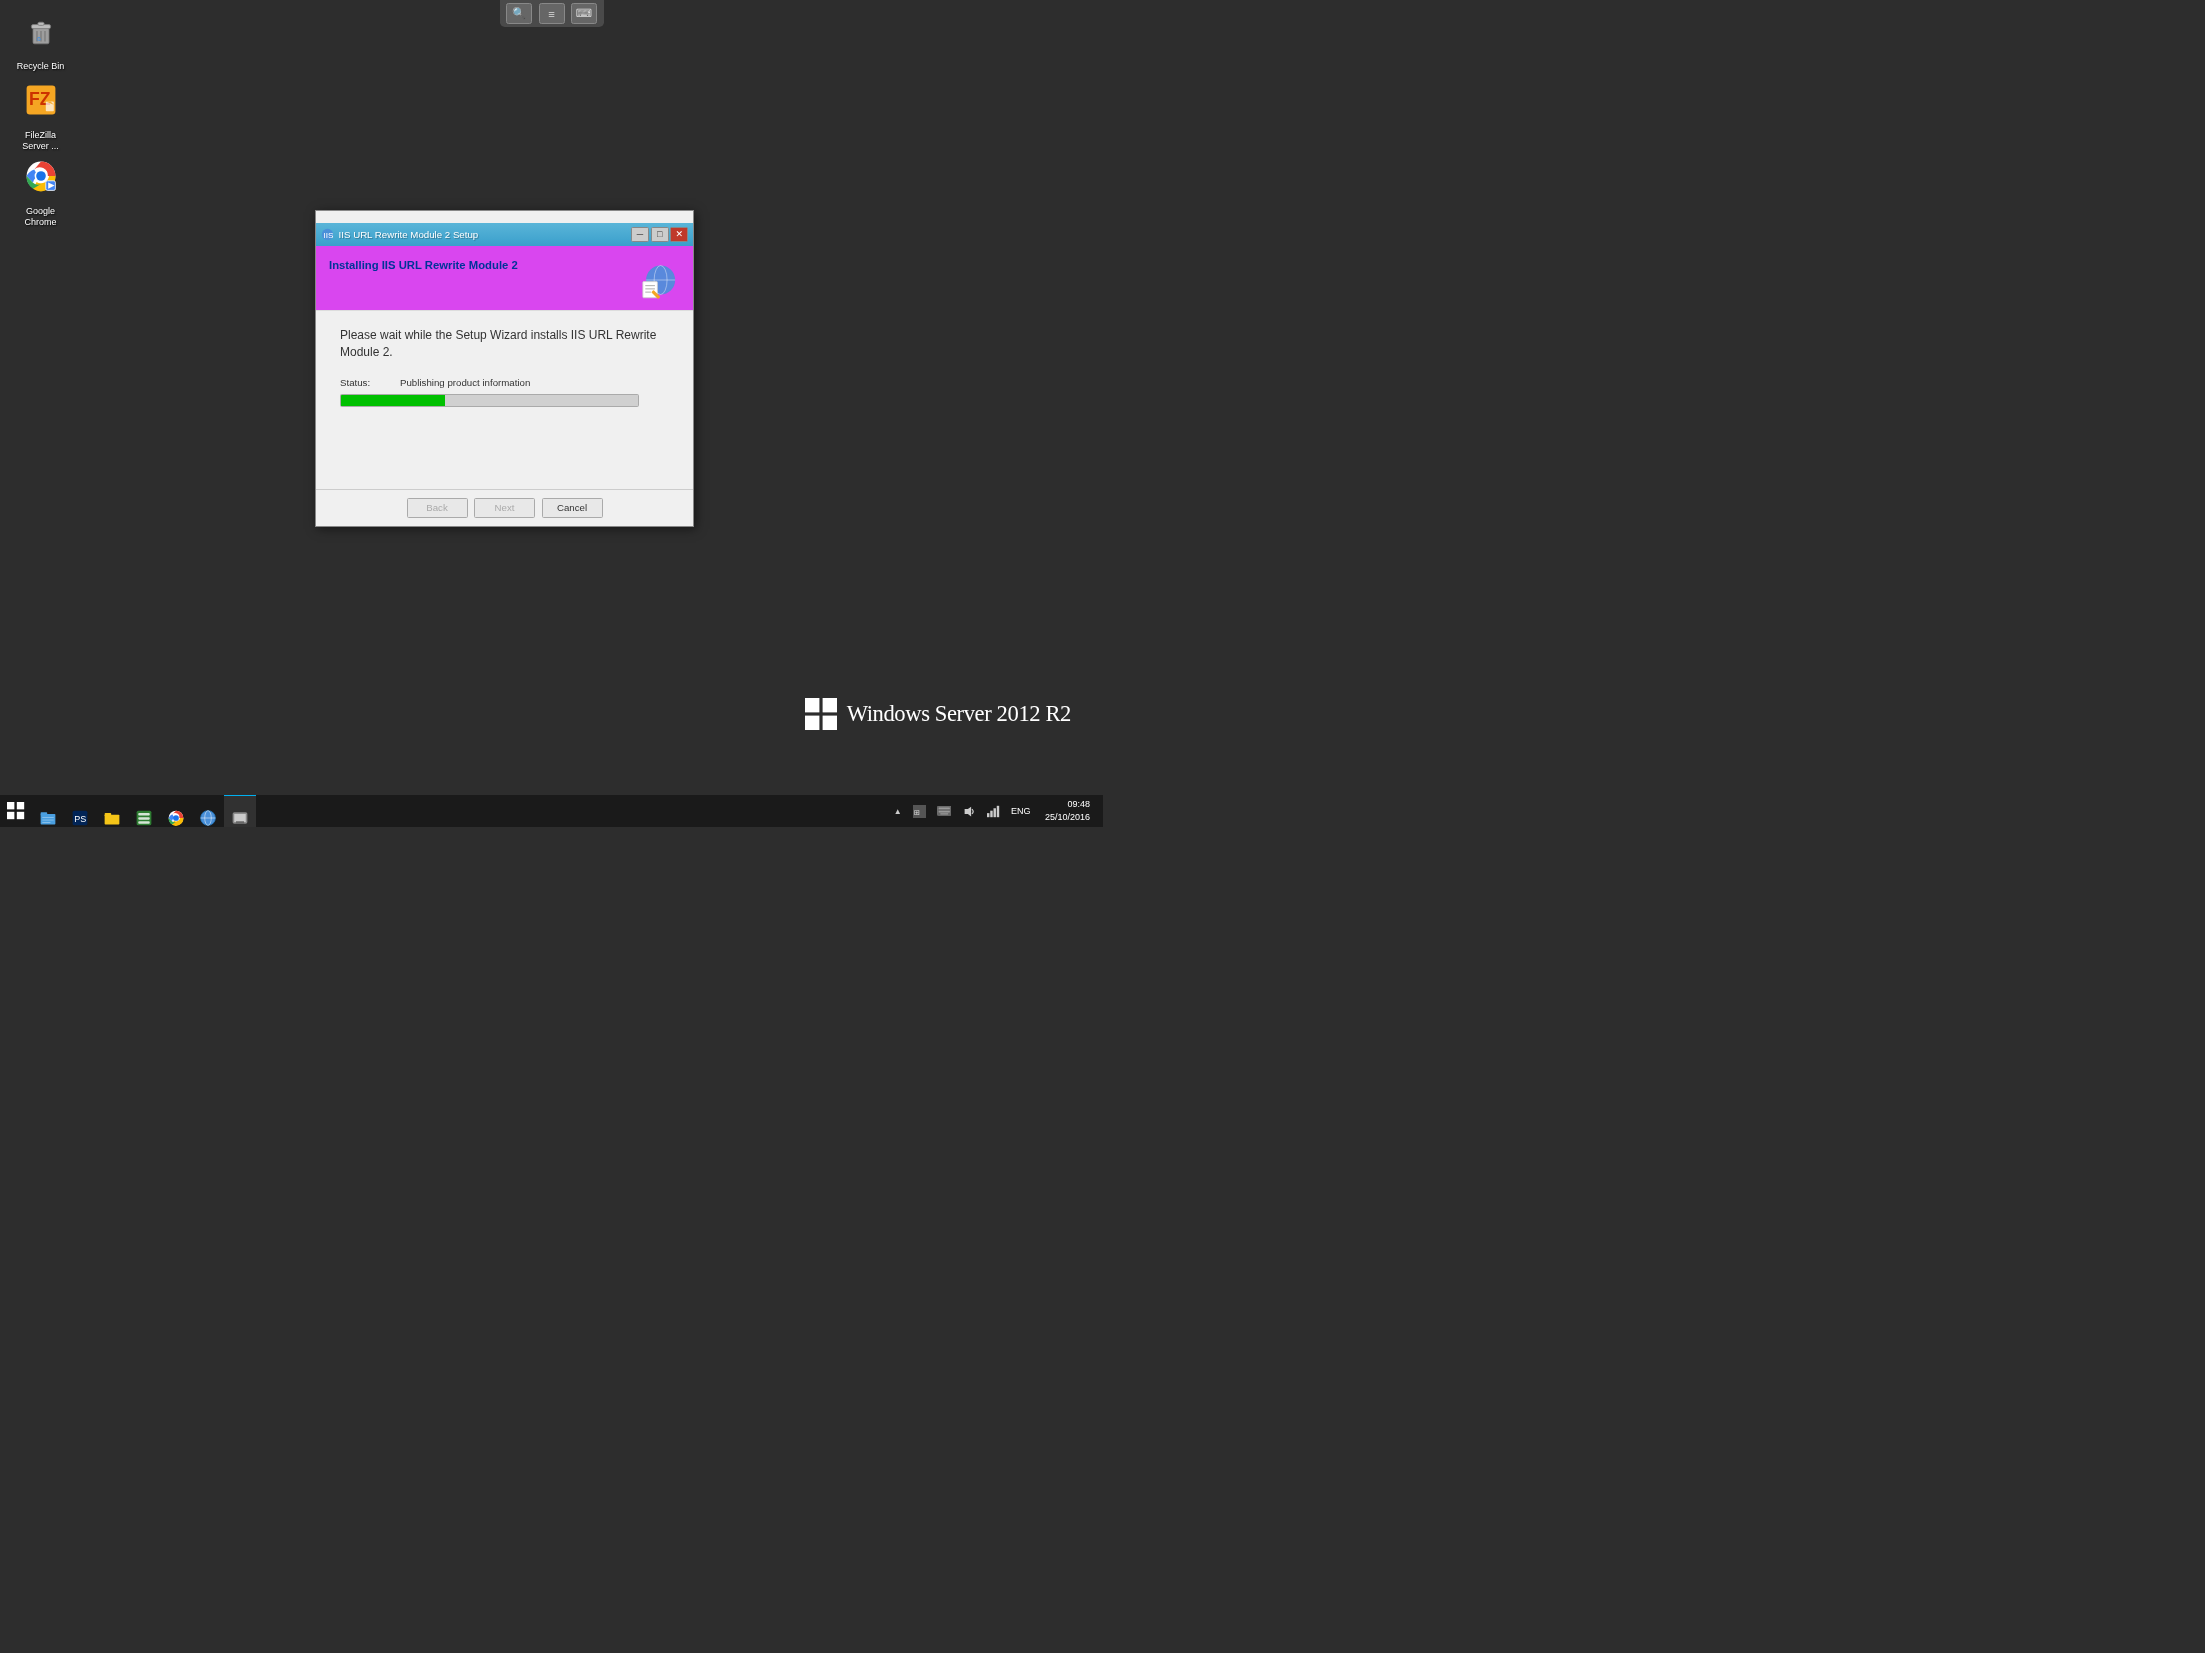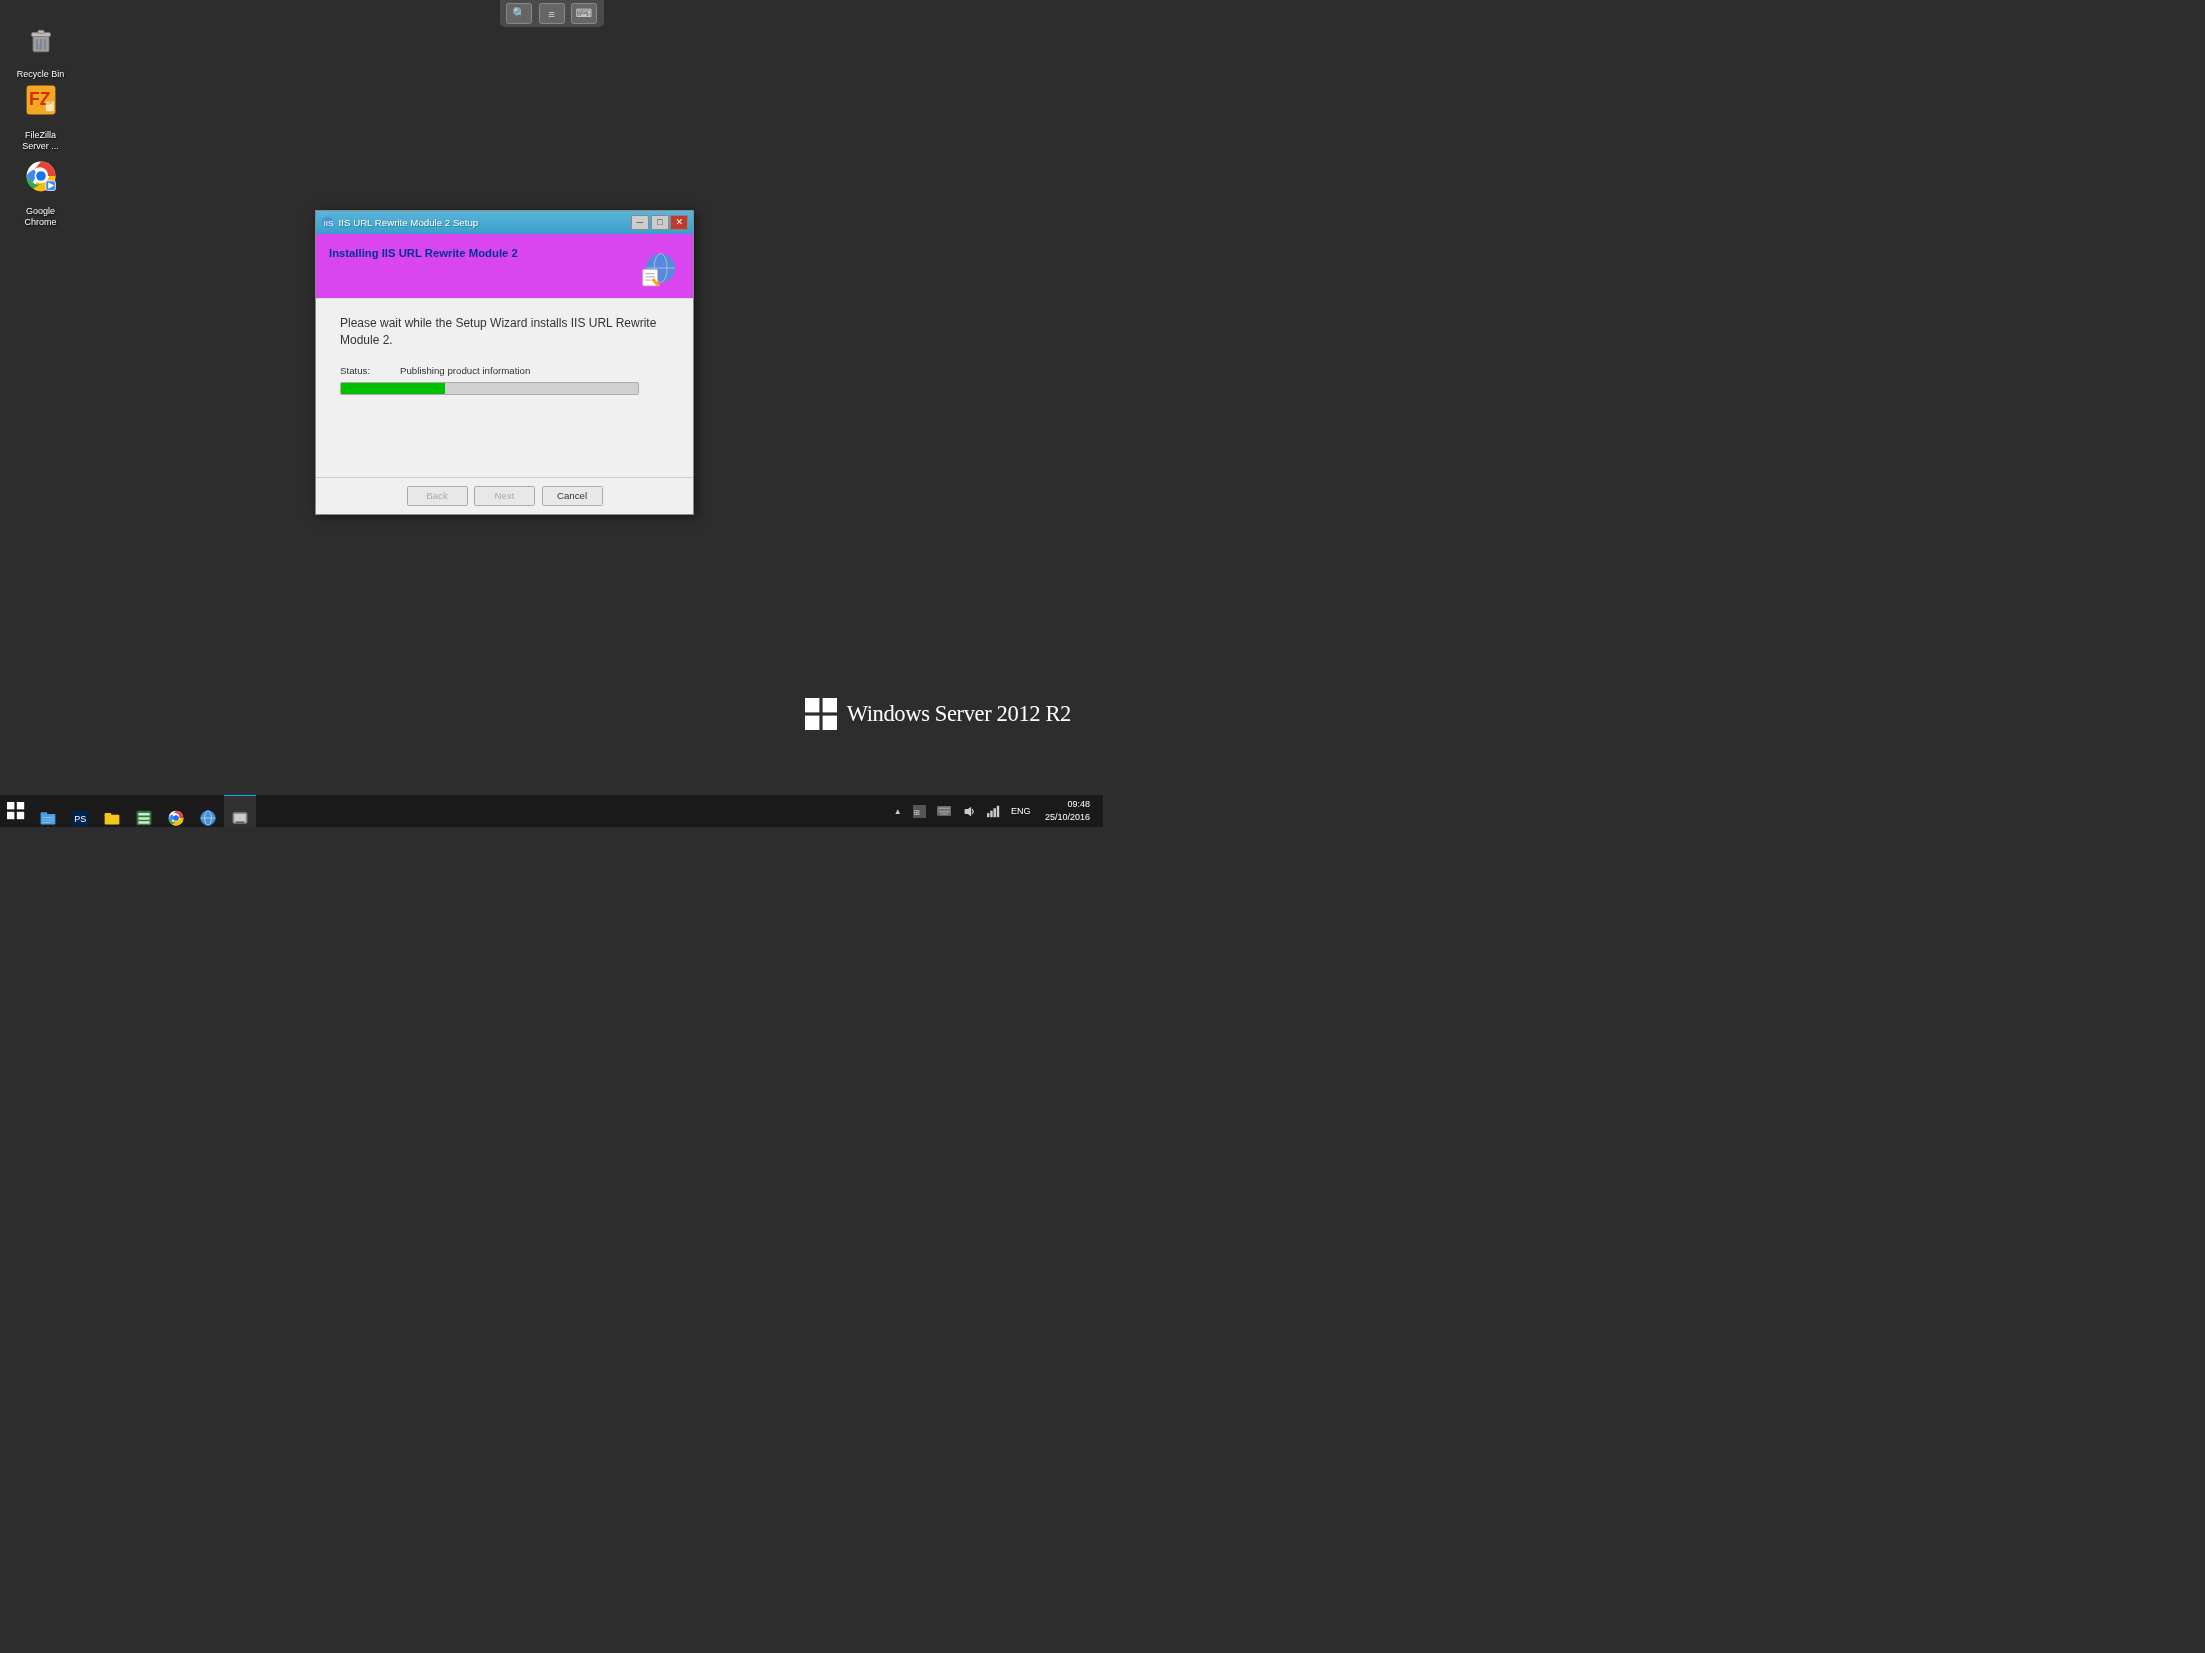--- a/index.html
+++ b/index.html
@@ -109,20 +109,21 @@
       box-shadow: 2.4px 2.4px 9.7px rgba(0,0,0,0.5);
     }
 
     .dialog-titlebar {
       background: linear-gradient(180deg, #5ab5d8 0%, #3a9fcc 100%);
       height: 22.6px;
       display: flex;
       align-items: center;
       padding: 0 4.8px;
       justify-content: space-between;
+      margin-top: 12px;
     }
     .dialog-titlebar-left {
       display: flex;
       align-items: center;
       gap: 4.8px;
     }
     .dialog-title-text {
       color: #fff;
       font-size: 9.7px;
       font-weight: normal;
@@ -308,21 +309,21 @@
 <body>
 
 <div class="desktop">
 
   <div class="remote-toolbar">
     <button>🔍</button>
     <button>≡</button>
     <button>⌨</button>
   </div>
 
-  <div class="desktop-icon recycle-icon" style="top:20px;left:8px;">
+  <div class="desktop-icon recycle-icon" style="top:12px;left:8px;">
     <div class="icon-img">
       <svg width="32" height="32" viewBox="0 0 40 40">
 
         <rect x="10" y="16" width="20" height="20" rx="2" fill="#9e9e9e" stroke="#777" stroke-width="1"></rect>
 
         <rect x="8" y="12" width="24" height="5" rx="2" fill="#bbb" stroke="#777" stroke-width="1"></rect>
 
         <rect x="16" y="9" width="8" height="4" rx="2" fill="#bbb" stroke="#777" stroke-width="1"></rect>
 
         <line x1="15" y1="20" x2="15" y2="33" stroke="#777" stroke-width="1.5"></line>

